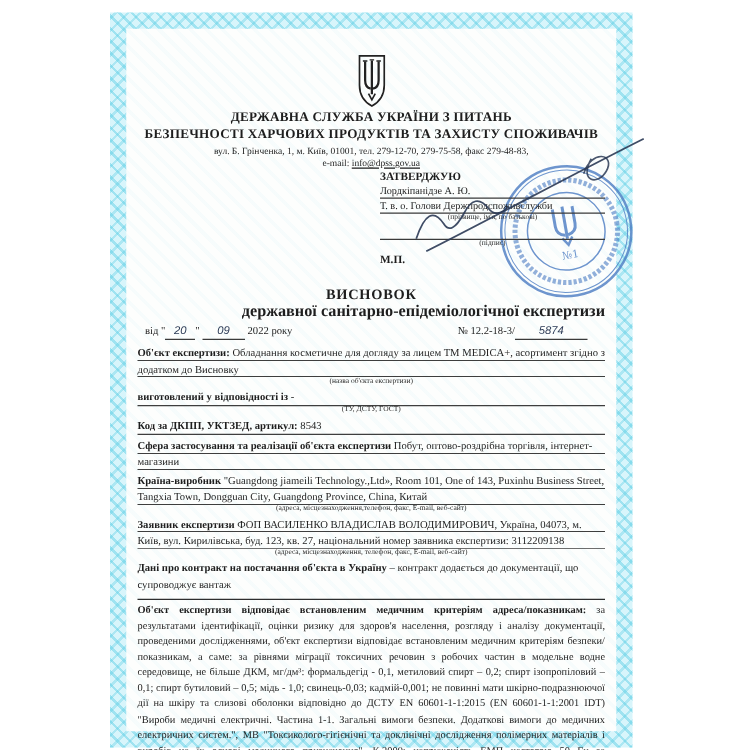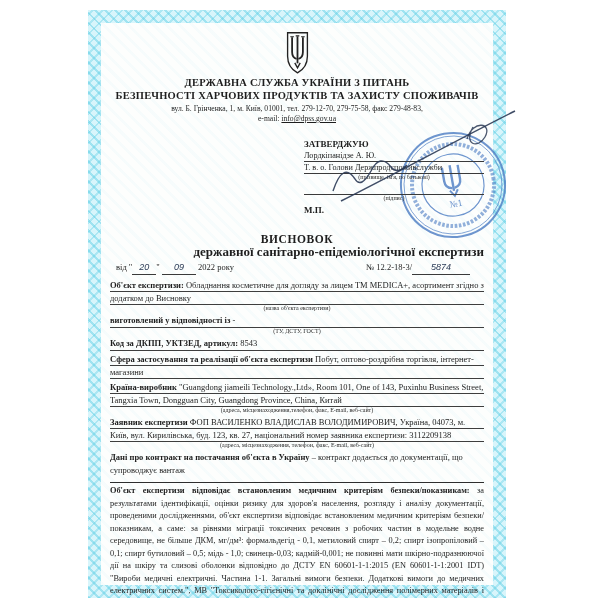--- a/index.html
+++ b/index.html
@@ -3,32 +3,32 @@
 <meta charset="utf-8">
 <style>
   html,body{margin:0;padding:0;width:600px;height:600px;background:#ffffff;overflow:hidden;
     font-family:"Liberation Serif", serif;color:#1e1e1e;}
   .page{position:absolute;left:88px;top:10px;width:418px;height:588px;}
   .frame{position:absolute;inset:0;
     background:
       repeating-linear-gradient(45deg, rgba(90,205,228,.45) 0 2px, rgba(90,205,228,0) 2px 7px),
       repeating-linear-gradient(-45deg, rgba(90,205,228,.35) 0 2px, rgba(90,205,228,0) 2px 7px),
       #d8f5fb;}
-  .paper{position:absolute;inset:13px;box-sizing:border-box;padding:8px 9px 0 9px;
+  .paper{position:absolute;inset:13px;box-sizing:border-box;padding:20px 9px 0 9px;
     background:
       repeating-linear-gradient(45deg, rgba(140,215,235,.06) 0 3px, rgba(140,215,235,0) 3px 9px),
       #fdfefd;}
   
   .emblem{width:27px;height:44px;margin:0 auto 1px auto;display:block;}
   .agency-name{font-weight:bold;font-size:10.5px;line-height:13px;text-align:center;letter-spacing:.2px;}
   .agency-address{font-size:7.6px;line-height:10px;text-align:center;margin-top:2px;}
   .agency-email{font-size:7.6px;line-height:10px;text-align:center;}
   .agency-email a{color:#1e1e1e;text-decoration:underline;}
   
-  .approval{width:180px;margin-left:194px;margin-top:15px;font-size:8.2px;line-height:11px;position:relative;z-index:3;}
+  .approval{width:180px;margin-left:194px;margin-top:0;font-size:8.2px;line-height:11px;position:relative;z-index:3;}
   .approve-label{font-weight:bold;font-size:9px;}
   .underl{border-bottom:0.8px solid #3a3a3a;}
   .caption{font-size:6px;line-height:7px;text-align:center;color:#2a2a2a;}
   .sign-space{height:13px;}
   .mp{font-weight:bold;font-size:9px;margin-top:3px;}
   
   .stamp{position:absolute;left:296px;top:106px;width:112px;height:112px;opacity:.82;z-index:2;transform:rotate(-10deg);}
   .signature{position:absolute;left:218px;top:82px;width:202px;height:112px;z-index:4;pointer-events:none;}
   
   .title-main{text-align:center;font-weight:bold;font-size:11.5px;letter-spacing:.6px;margin-top:17px;line-height:13px;}
@@ -152,19 +152,19 @@
         <span>ФОП ВАСИЛЕНКО ВЛАДИСЛАВ ВОЛОДИМИРОВИЧ, Україна, 04073, м. Київ, вул. Кирилівська, буд. 123, кв. 27, національний номер заявника експертизи: 3112209138</span>
       </div>
       <div class="caption">(адреса, місцезнаходження, телефон, факс, E-mail, веб-сайт)</div>
 
       <div class="field">
         <span class="lbl">Дані про контракт на постачання об'єкта в Україну</span>
         <span>– контракт додається до документації, що супроводжує вантаж</span>
       </div>
 
       <p class="conclusion">
-        <span class="lead">Об'єкт експертизи відповідає встановленим медичним критеріям безпеки/показникам:</span>
+        <span class="lead">Об'єкт експертизи відповідає встановленим медичним критеріям адреса/показникам:</span>
         <span>за результатами ідентифікації, оцінки ризику для здоров'я населення, розгляду і аналізу документації, проведеними дослідженнями, об'єкт експертизи відповідає встановленим медичним критеріям безпеки/показникам, а саме: за рівнями міграції токсичних речовин з робочих частин в модельне водне середовище, не більше ДКМ, мг/дм³: формальдегід - 0,1, метиловий спирт – 0,2; спирт ізопропіловий – 0,1; спирт бутиловий – 0,5; мідь - 1,0; свинець-0,03; кадмій-0,001; не повинні мати шкірно-подразнюючої дії на шкіру та слизові оболонки відповідно до ДСТУ EN 60601-1-1:2015 (EN 60601-1-1:2001 IDT) "Вироби медичні електричні. Частина 1-1. Загальні вимоги безпеки. Додаткові вимоги до медичних електричних систем.", МВ "Токсиколого-гігієнічні та доклінічні дослідження полімерних матеріалів і виробів на їх основі медичного призначення", К.2009; напруженість ЕМП частотою 50 Гц за електричною складовою не більше ГДР - 0,5 кВ/м, за магнітною складовою- не більше 1,4 кА/м відповідно до вимог Державних санітарних норм і правил захисту населення від впливу електромагнітних випромінювань, затверджених Наказом МОЗ України від 01.08.96 №239, зареєстрованим в Міністерстві юстиції України 29.08.1996 р. за № 488/1513; еквівалентний рівень звуку в житлових приміщеннях при роботі обладнання не повинен</span>
       </p>
     </div>
 
   </div>
 </div>
 
 </body></html>

